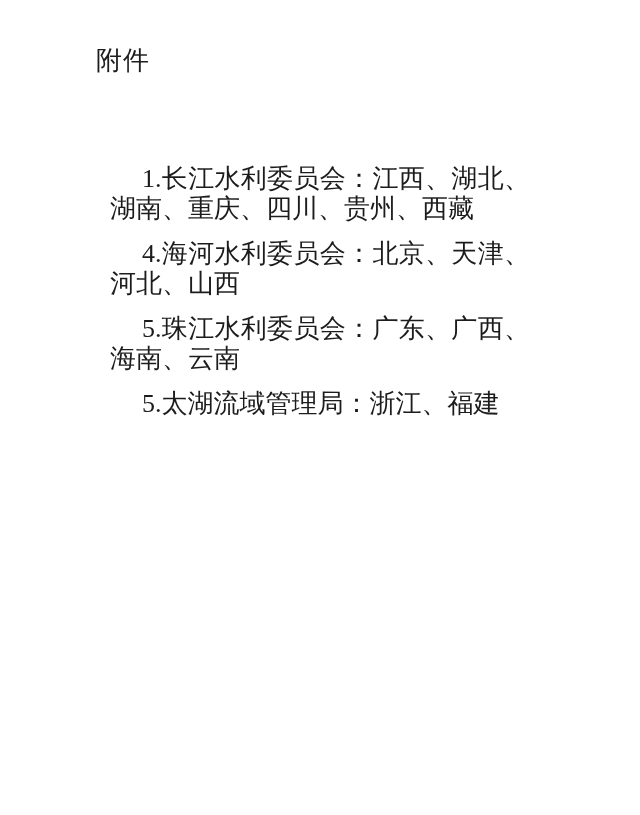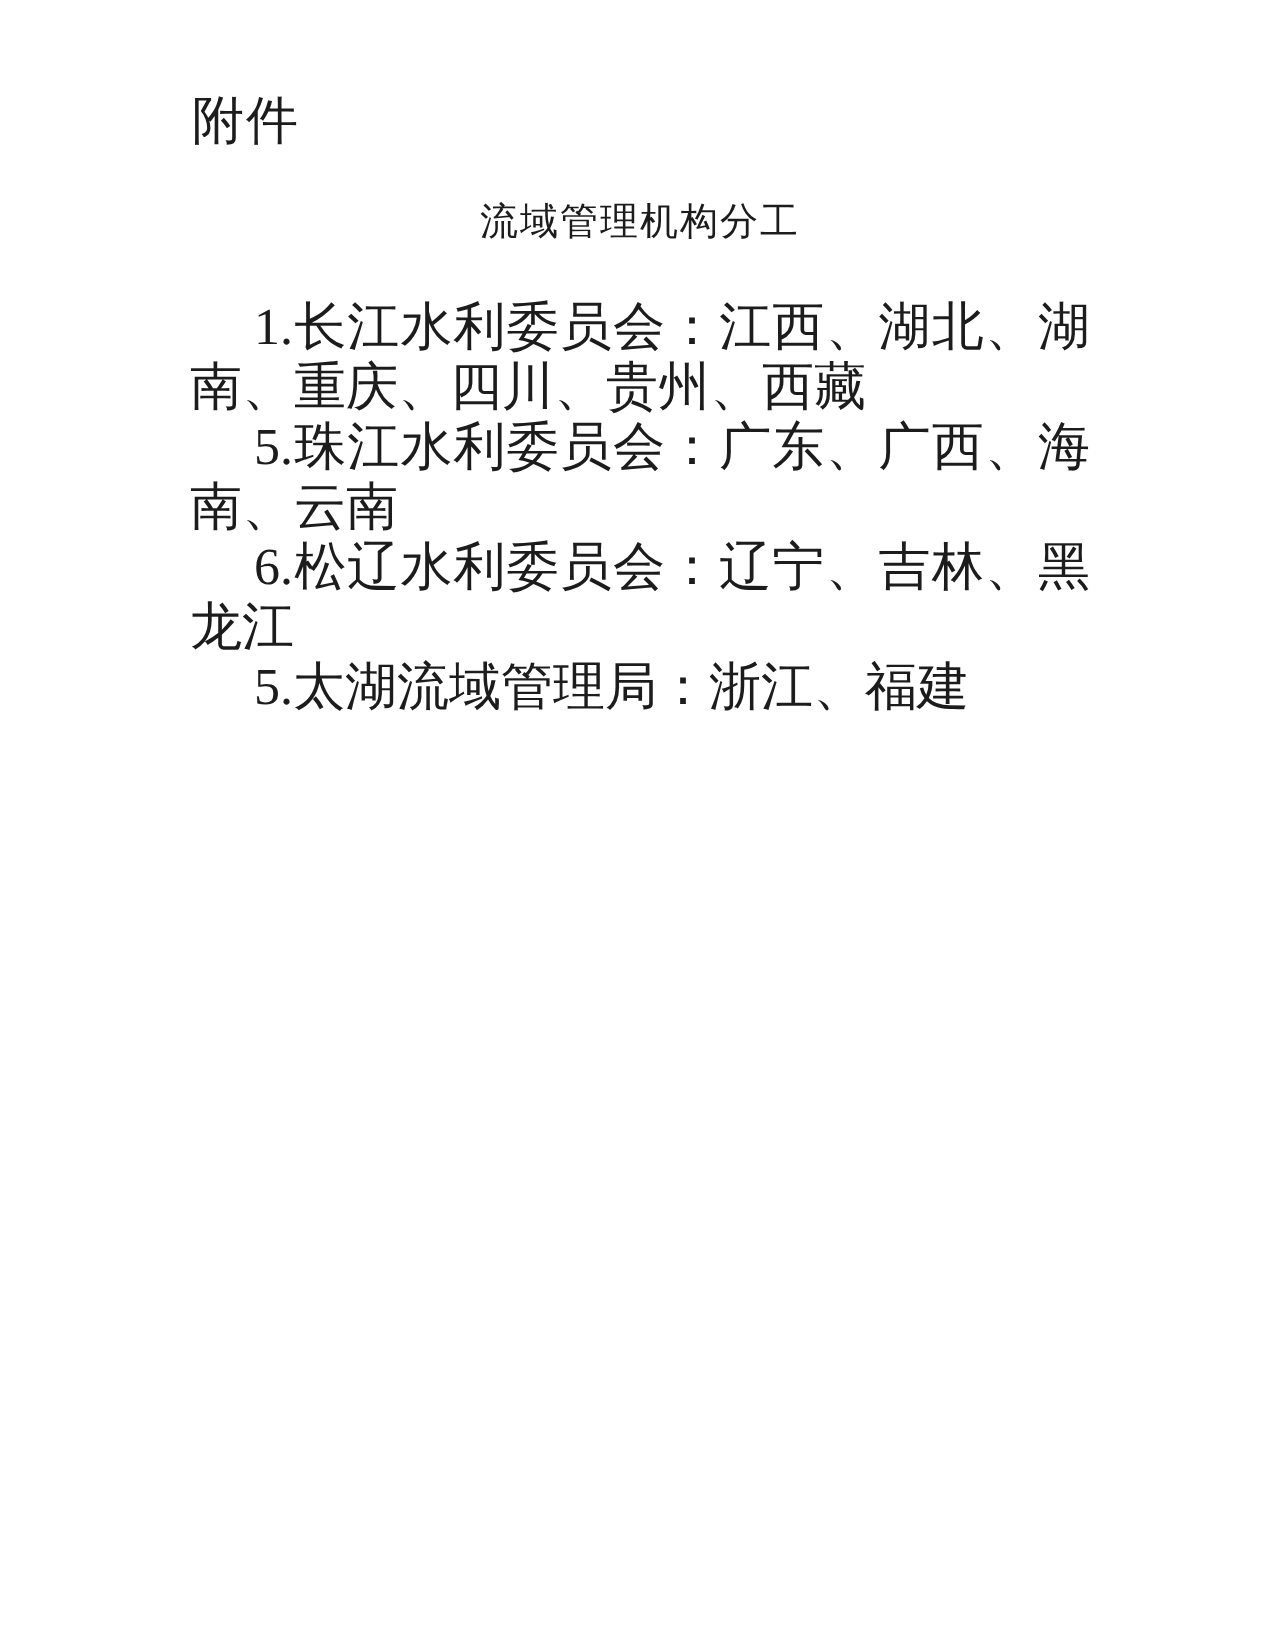--- a/index.html
+++ b/index.html
@@ -38,35 +38,34 @@
   .doc-body {
     position: absolute;
     left: 95px;
     top: 149px;
     width: 450px;
     font-size: 26px;
     line-height: 30px;
     text-align: justify;
   }
   .doc-body p {
-    margin: 0;
+    margin: 15px;
     padding: 0;
     text-indent: 32px;
     word-break: normal;
   }
 </style>
 </head>
 <body>
 
 <div class="page">
 
   <div class="attachment-label">附件</div>
 
-  <div class="doc-title">流域管理机构分工</div>
 
   <div class="doc-body">
     <p>1.长江水利委员会：江西、湖北、湖南、重庆、四川、贵州、西藏</p>
+    <p>4.海河水利委员会：北京、天津、河北、山西</p>
     <p>5.珠江水利委员会：广东、广西、海南、云南</p>
-    <p>6.松辽水利委员会：辽宁、吉林、黑龙江</p>
     <p>5.太湖流域管理局：浙江、福建</p>
   </div>
 
 </div>
 
 </body></html>

